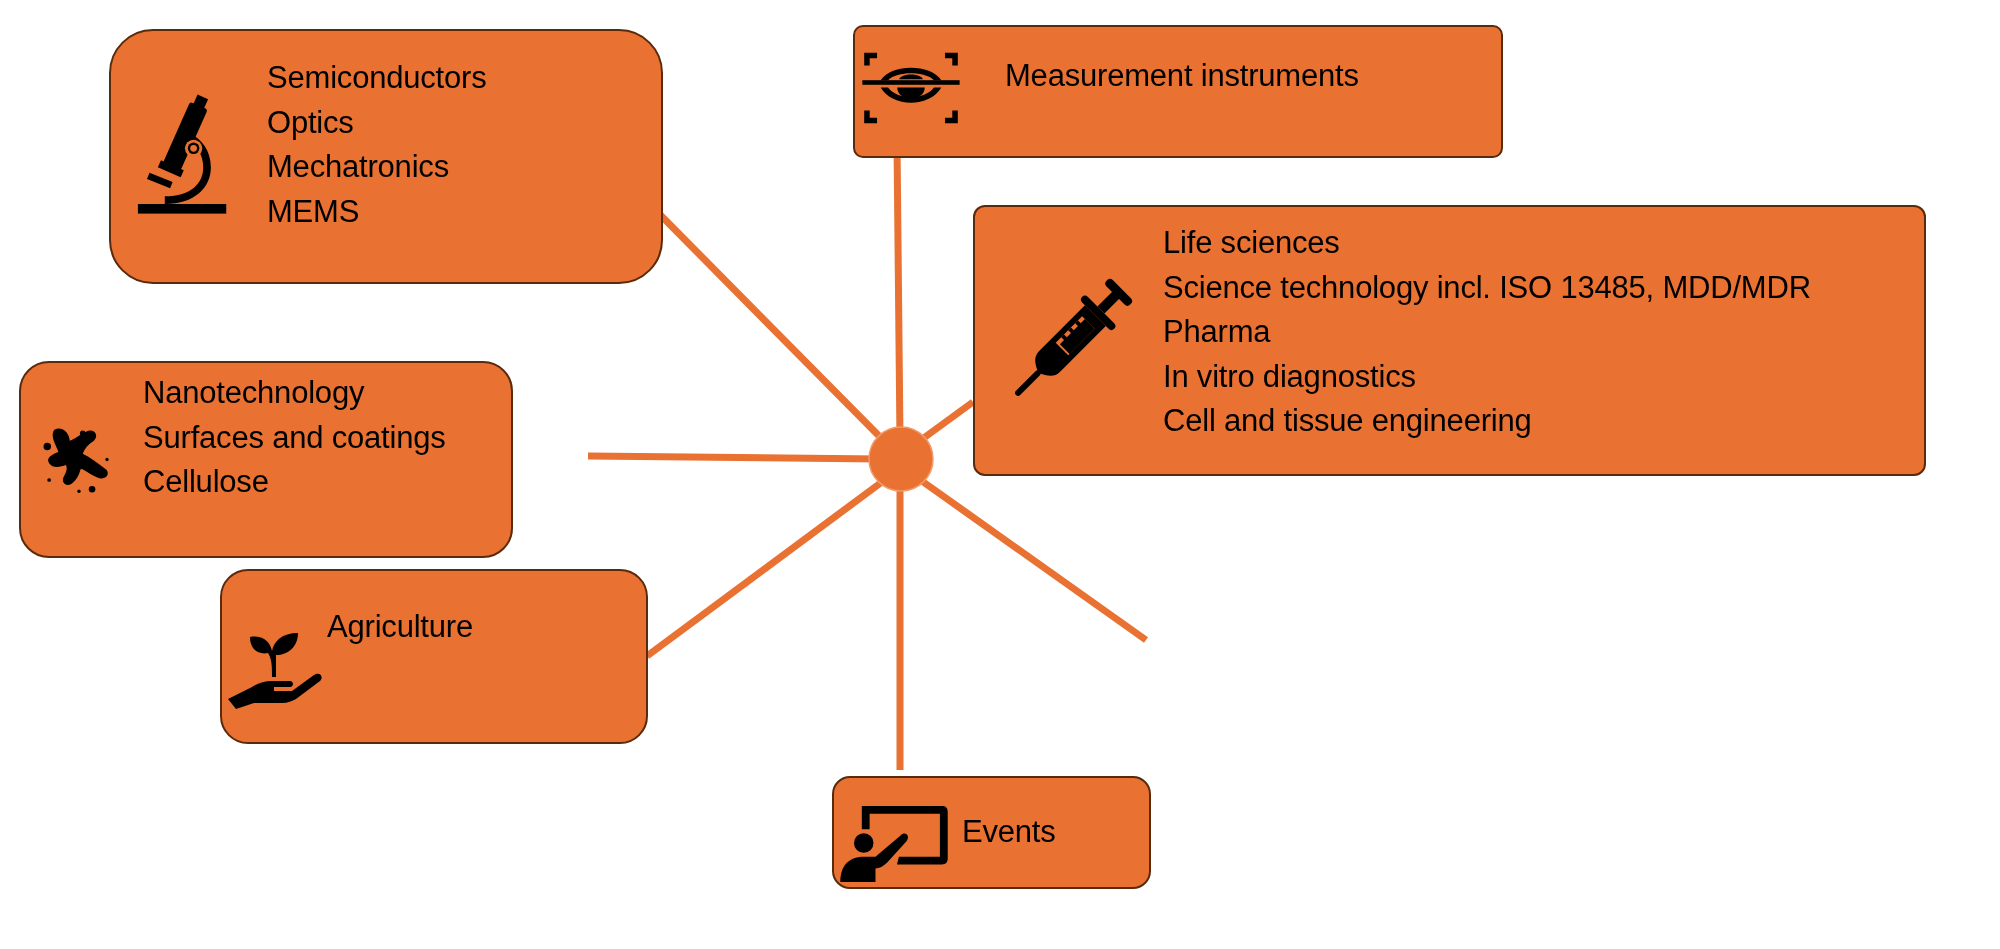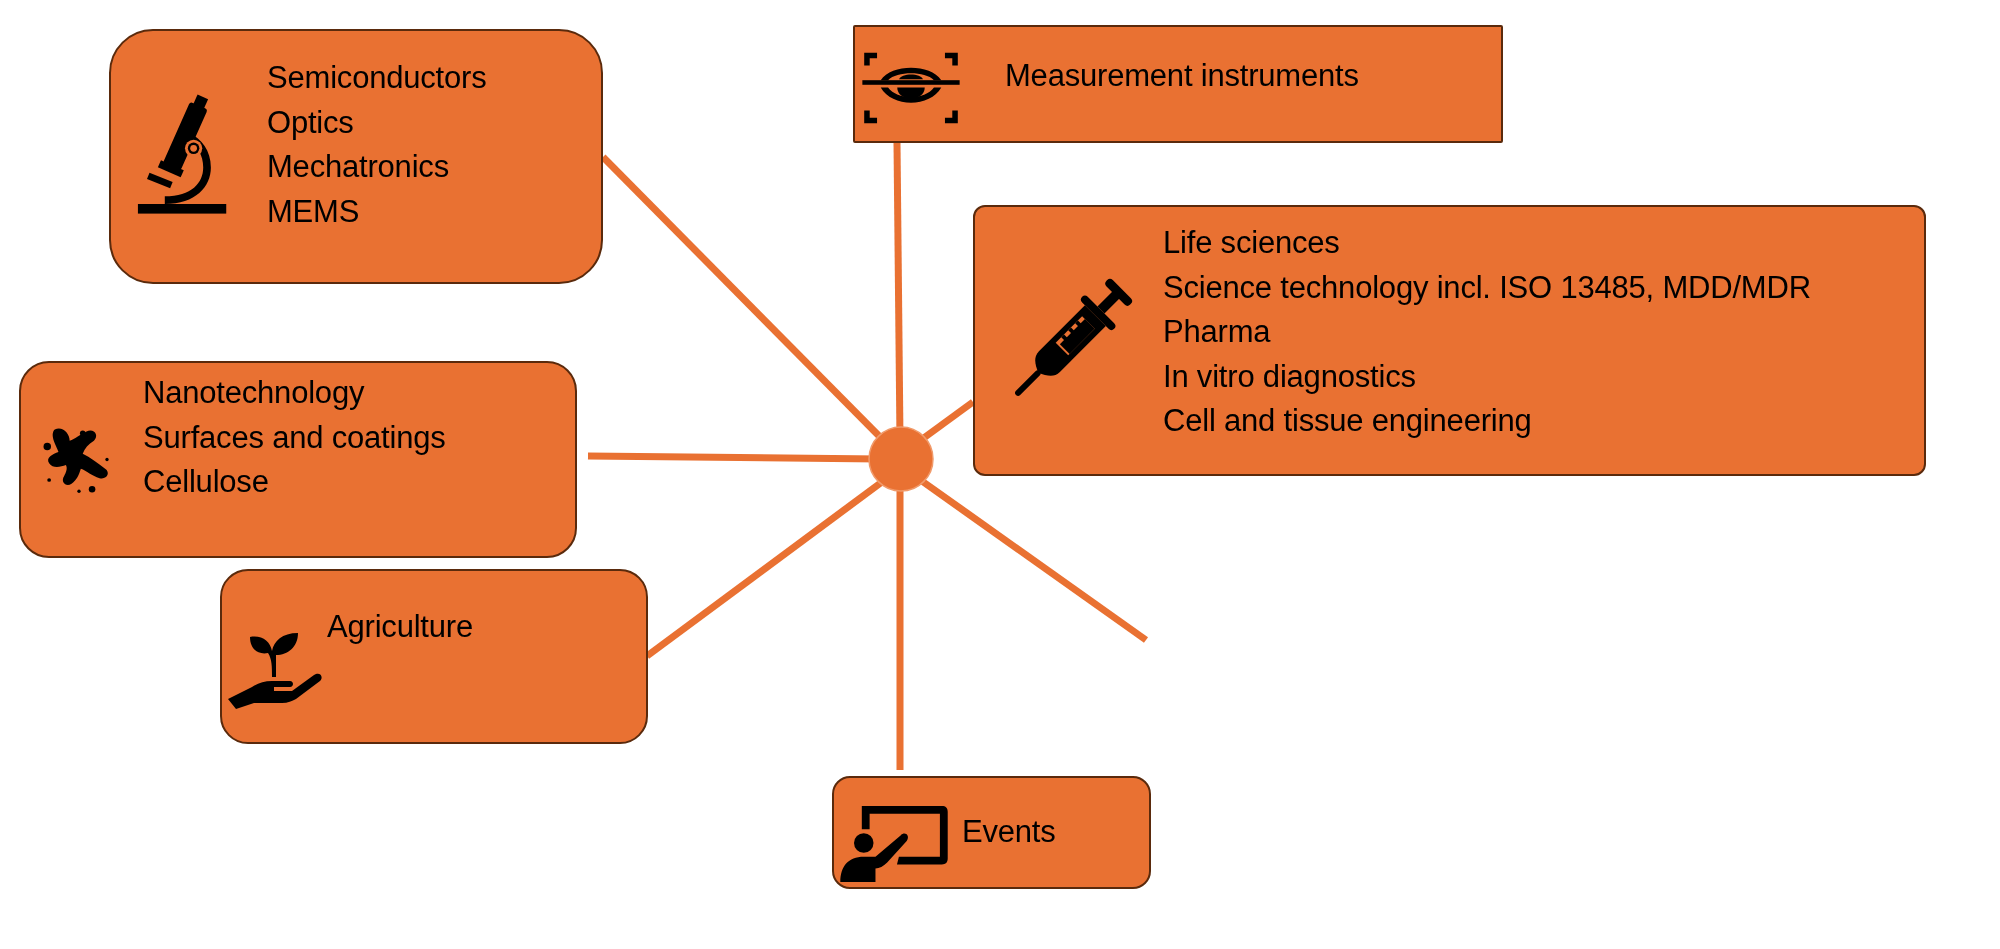--- a/index.html
+++ b/index.html
@@ -15,33 +15,33 @@
       font-family: "Liberation Sans", sans-serif;
       color: #000;
     }
     .box .icon { position: absolute; }
     .box .icon svg { width: 100%; height: 100%; display: block; }
     .box .lines { position: absolute; margin: 0; padding: 0; list-style: none; }
     .box .lines li { font-size: 31px; line-height: 44.5px; white-space: nowrap; letter-spacing: -0.2px; }
     .box .single { position: absolute; font-size: 31px; line-height: 36px; white-space: nowrap; letter-spacing: -0.2px; }
 
     
-    #box-semi { left: 109px; top: 29px; width: 494px; height: 255px; border-radius: 44px; }
+    #box-semi { left: 109px; top: 29px; width: 554px; height: 255px; border-radius: 44px; }
     #box-semi .icon { left: 25px; top: 57px; width: 96px; height: 136px; }
     #box-semi .lines { left: 156px; top: 25px; }
 
-    #box-meas { left: 853px; top: 25px; width: 650px; height: 118px; border-radius: 2px; text-align: right; }
+    #box-meas { left: 853px; top: 25px; width: 650px; height: 133px; border-radius: 10px; text-align: right; }
     #box-meas .icon { left: 4px; top: 22px; width: 104px; height: 78px; }
     #box-meas .single { left: 150px; top: 31px; }
 
     #box-life { left: 973px; top: 205px; width: 953px; height: 271px; border-radius: 12px; }
     #box-life .icon { left: 32px; top: 69px; width: 128px; height: 128px; }
     #box-life .lines { left: 188px; top: 14px; }
 
-    #box-nano { left: 19px; top: 361px; width: 558px; height: 197px; border-radius: 30px; }
+    #box-nano { left: 19px; top: 361px; width: 494px; height: 197px; border-radius: 30px; }
     #box-nano .icon { left: 20px; top: 61px; width: 76px; height: 70px; }
     #box-nano .lines { left: 122px; top: 8px; }
 
     #box-food { left: 220px; top: 569px; width: 428px; height: 175px; border-radius: 28px; }
     #box-food .icon { left: 4px; top: 58px; width: 100px; height: 80px; }
     #box-food .lines { left: 105px; top: 34px; }
 
     #box-sci { left: 1146px; top: 583px; width: 650px; height: 115px; border-radius: 18px; }
     #box-sci .icon { left: 6px; top: 0px; width: 112px; height: 109px; }
     #box-sci .single { left: 150px; top: 38px; }

